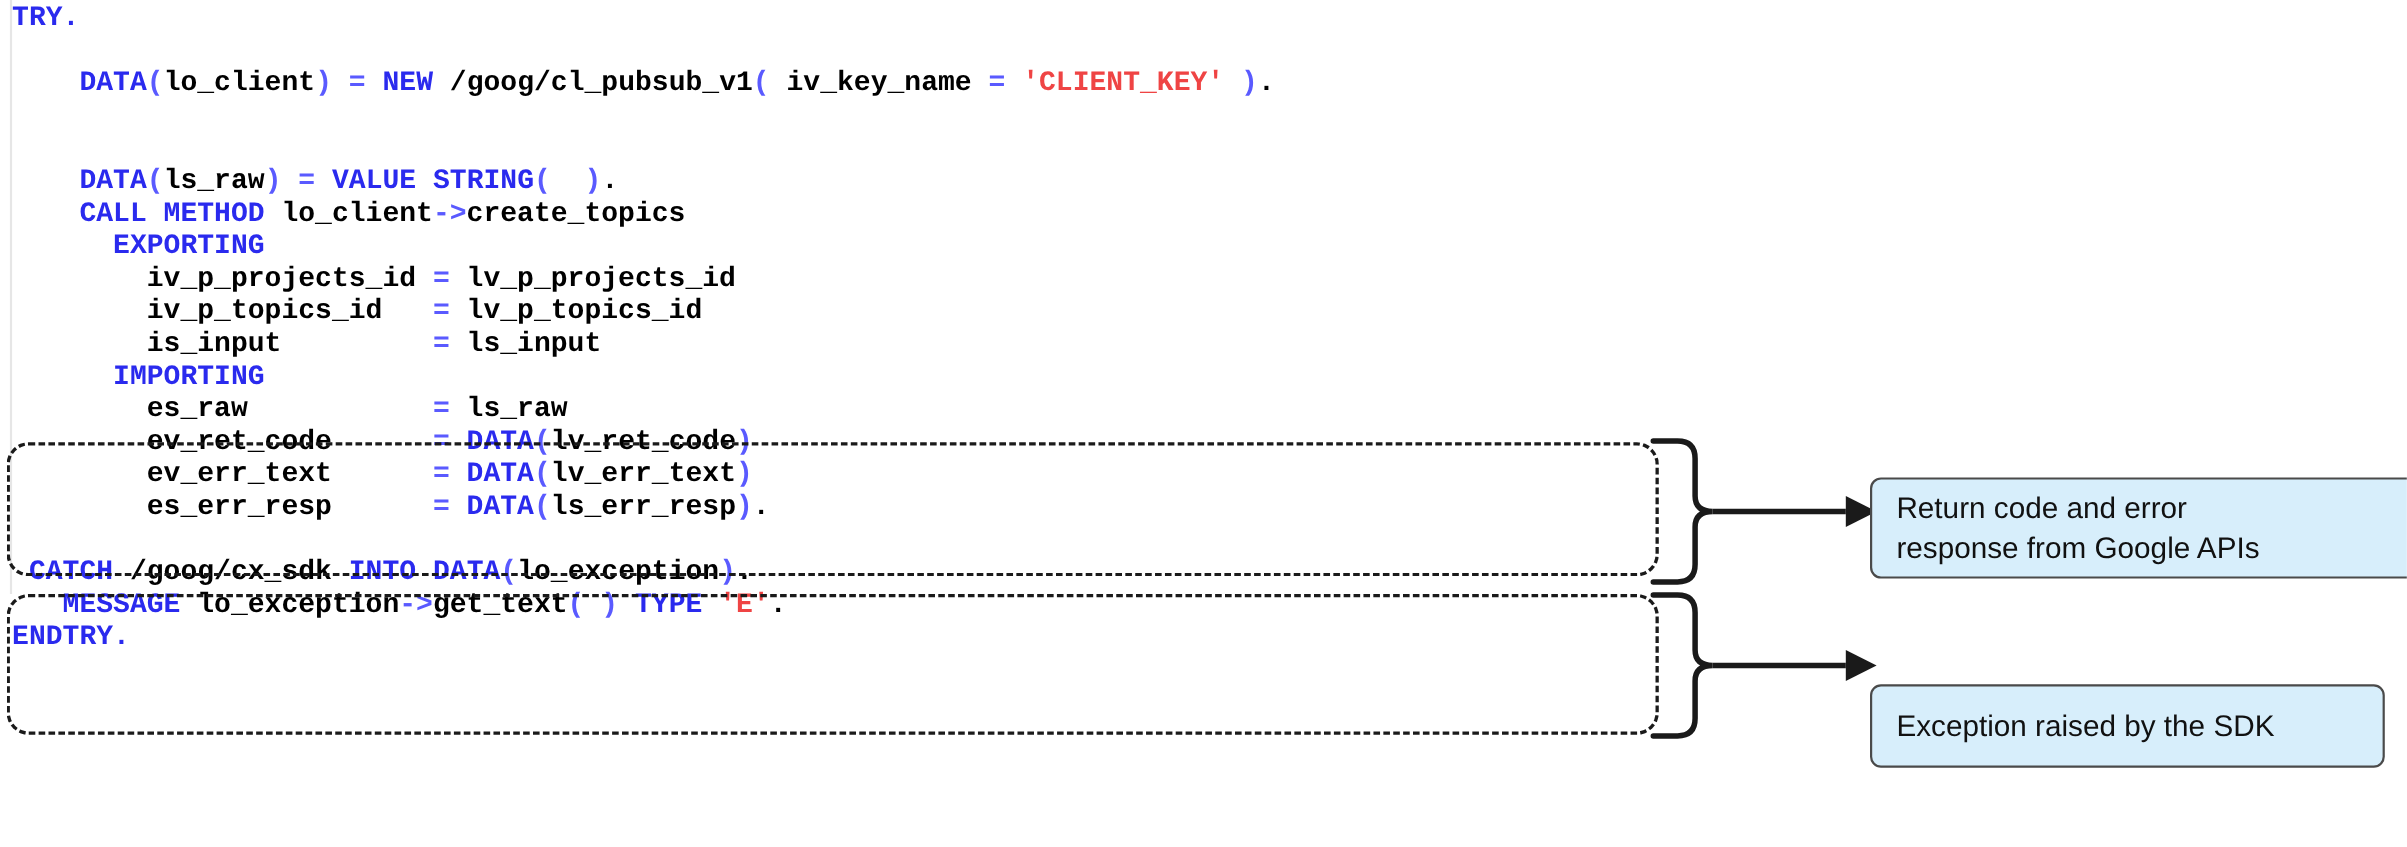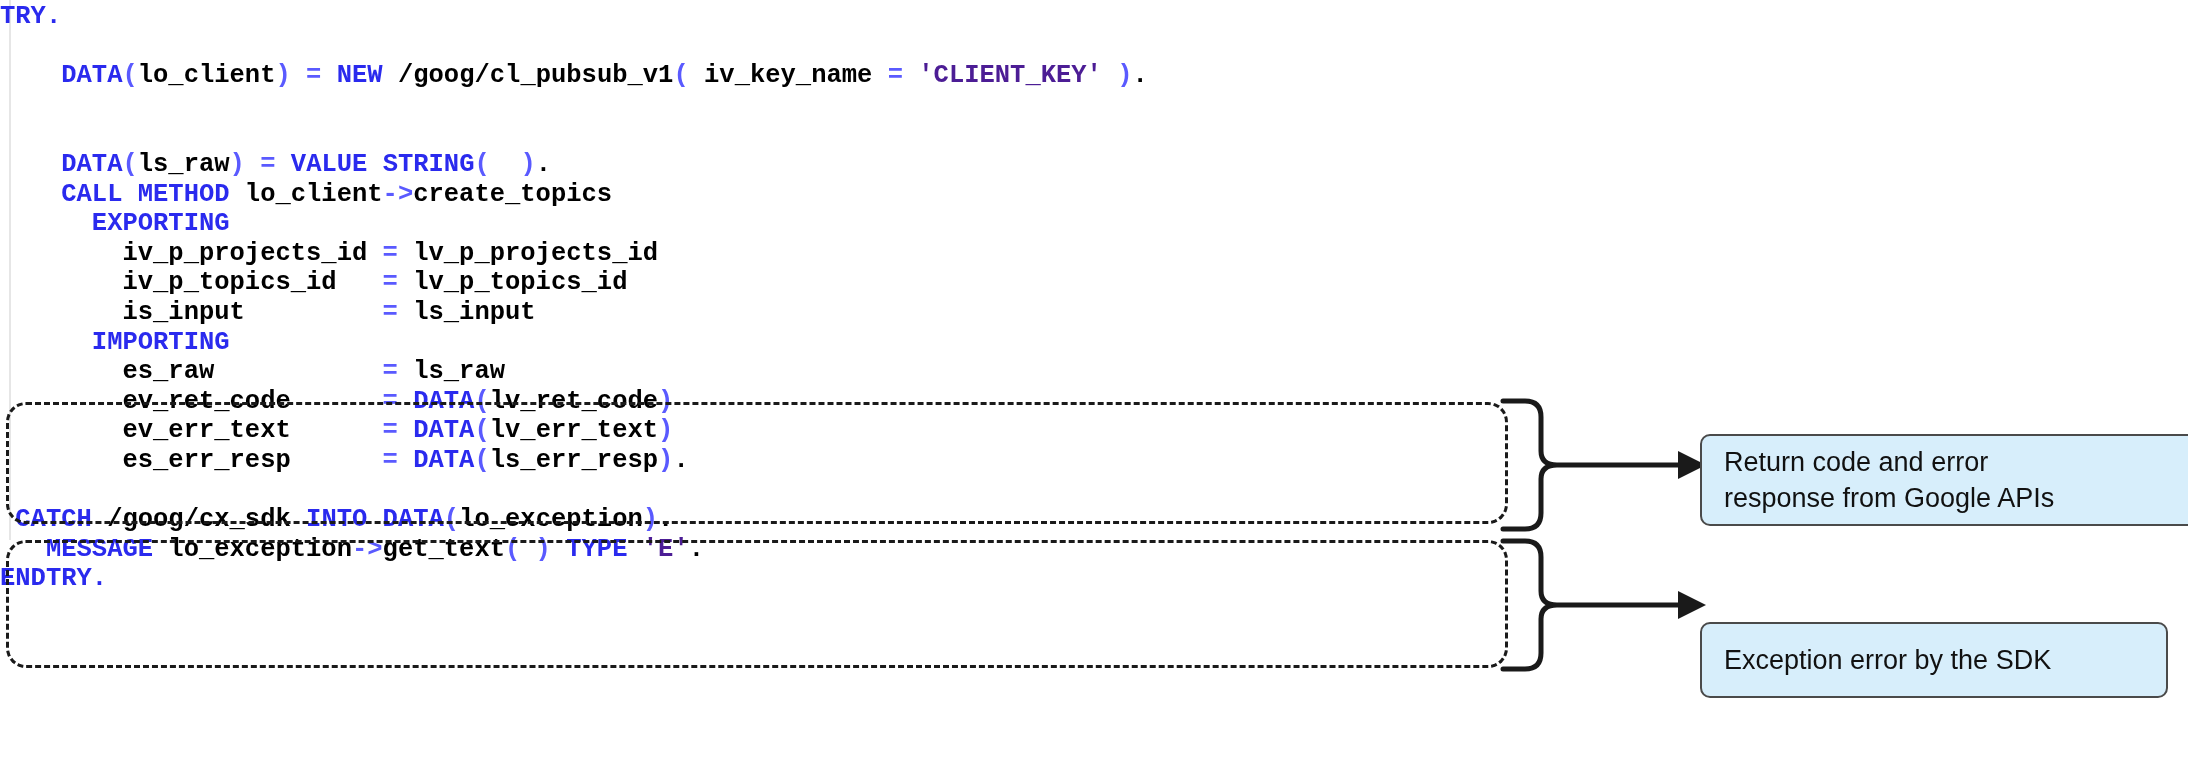--- a/index.html
+++ b/index.html
@@ -38,24 +38,24 @@
     left: 0;
     top: 2px;
     font-family: "Liberation Mono", "DejaVu Sans Mono", monospace;
     font-size: 25.5px;
     line-height: 29.6px;
     white-space: pre;
     letter-spacing: 0px;
     font-weight: 700;
     color: #1a1a1a;
   }
-  .code-line { height: 29.6px; }
+  .code-line { height: 29.6px; margin-left: 11px; }
   .kw   { color: #2a2aee; }   
   .op   { color: #5a5aff; }   
-  .str  { color: #4c1d95; }   
+  .str  { color: #ef4444; }   
   .id   { color: #000000; }   
 
   
   .dashed-box {
     position: absolute;
     border: 3px dashed #1a1a1a;
     border-radius: 20px;
     box-sizing: border-box;
     background: transparent;
   }
@@ -129,14 +129,14 @@
   <line x1="62" y1="70" x2="183" y2="70" stroke="#1a1a1a" stroke-width="5"></line>
   <polygon points="183,56 211,70 183,84" fill="#1a1a1a"></polygon>
 </svg>
 
 <div class="callout" id="callout-return">
   <span class="callout-text">Return code and error
 response from Google APIs</span>
 </div>
 
 <div class="callout" id="callout-exception">
-  <span class="callout-text">Exception error by the SDK</span>
+  <span class="callout-text">Exception raised by the SDK</span>
 </div>
 
 </body></html>

